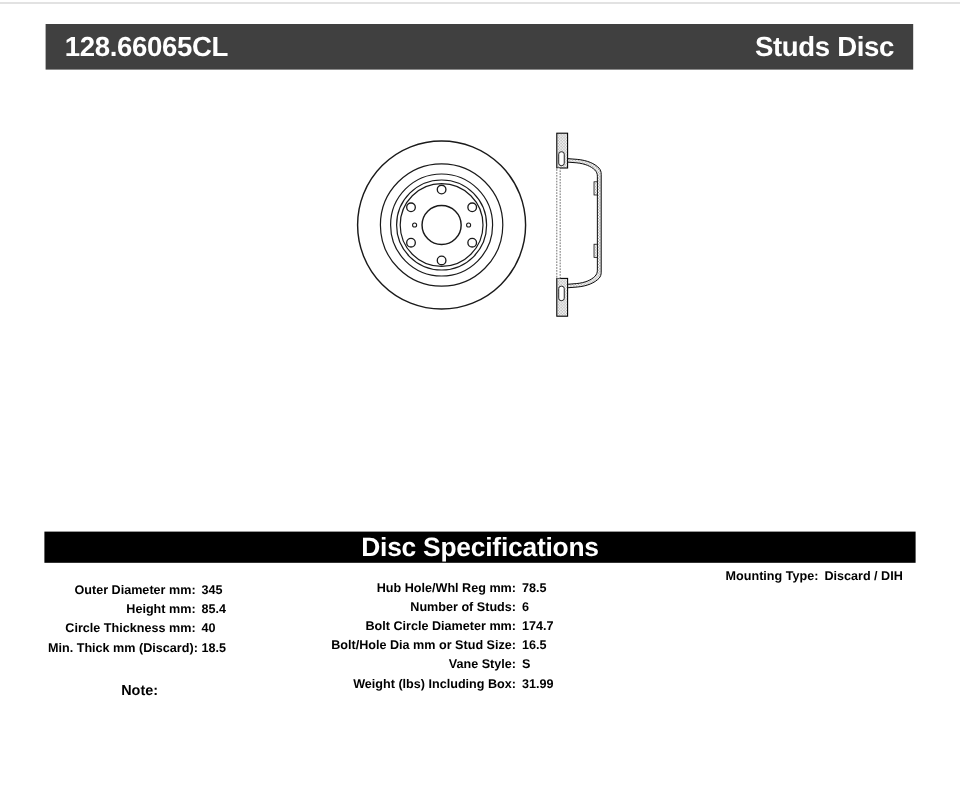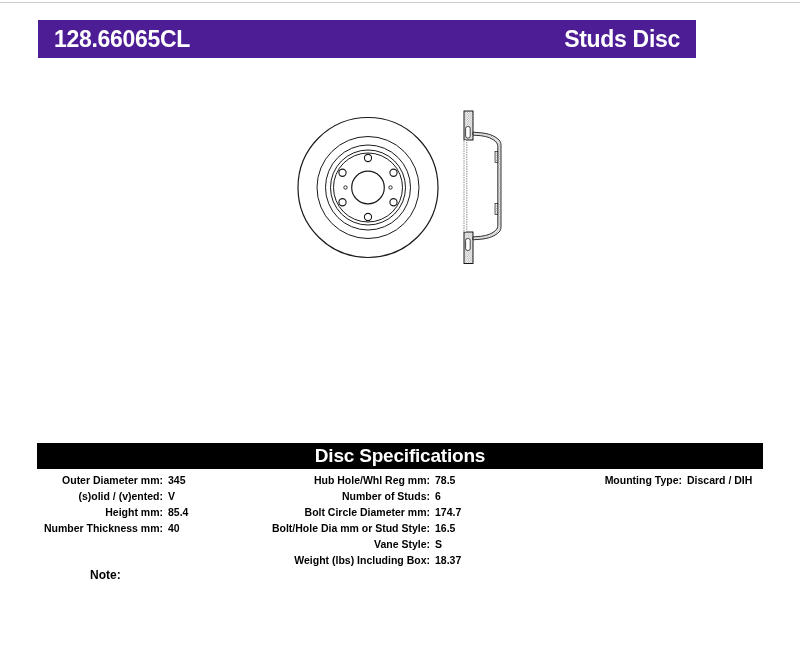--- a/index.html
+++ b/index.html
@@ -2,44 +2,44 @@
 <html><head>
 <meta charset="utf-8">
 <style>
   html,body{margin:0;padding:0;background:#ffffff;}
   .page{
     position:relative;width:800px;height:655px;background:#ffffff;overflow:hidden;
     font-family:"Liberation Sans",sans-serif;color:#000;
   }
   .top-edge{position:absolute;left:0;top:2px;width:800px;height:1px;background:#cfcfcf;}
   .header-bar{
-    position:absolute;left:38px;top:20px;width:658px;height:38px;background:#4c1d95;
+    position:absolute;left:38px;top:20px;width:723px;height:38px;background:#404040;
     display:flex;align-items:center;justify-content:space-between;
     padding:0 16px;box-sizing:border-box;
   }
   .header-bar .part-number,.header-bar .doc-title{
     color:#fff;font-size:23px;font-weight:bold;letter-spacing:-0.3px;white-space:nowrap;
   }
   .drawing-svg{position:absolute;left:290px;top:100px;width:220px;height:170px;}
   .spec-title-bar{
     position:absolute;left:37px;top:443px;width:726px;height:26px;background:#000;
     display:flex;align-items:center;justify-content:center;
   }
-  .spec-title-bar .spec-title{color:#fff;font-size:19px;font-weight:bold;letter-spacing:-0.2px;}
+  .spec-title-bar .spec-title{color:#fff;font-size:22px;font-weight:bold;letter-spacing:-0.2px;}
   .spec-col{position:absolute;top:472px;}
-  .spec-col-left{left:40px;width:230px;}
-  .spec-col-middle{left:270px;width:260px;}
+  .spec-col-left{left:40px;width:230px;margin-top:12px;}
+  .spec-col-middle{left:270px;width:260px;margin-top:10px;}
   .spec-col-right{left:544px;width:245px;}
   .spec-row{display:flex;height:16px;align-items:center;font-size:10.5px;font-weight:bold;white-space:nowrap;}
   .spec-label{display:inline-block;text-align:right;}
   .spec-col-left .spec-label{width:123px;}
   .spec-col-middle .spec-label{width:160px;}
   .spec-col-right .spec-label{width:138px;}
   .spec-value{margin-left:5px;text-align:center;}
-  .note-label{position:absolute;left:90px;top:568px;font-size:12px;font-weight:bold;}
+  .note-label{position:absolute;left:101px;top:568px;font-size:12px;font-weight:bold;}
 </style>
 </head>
 <body>
 
 <div class="page">
 
   <div class="top-edge"></div>
 
   <div class="header-bar">
     <span class="part-number">128.66065CL</span>
@@ -111,57 +111,57 @@
   <div class="spec-title-bar">
     <span class="spec-title">Disc Specifications</span>
   </div>
 
   <div class="spec-col spec-col-left">
     <div class="spec-row">
       <span class="spec-label">Outer Diameter mm:</span>
       <span class="spec-value">345</span>
     </div>
     <div class="spec-row">
-      <span class="spec-label">(s)olid / (v)ented:</span>
-      <span class="spec-value">V</span>
-    </div>
-    <div class="spec-row">
       <span class="spec-label">Height mm:</span>
       <span class="spec-value">85.4</span>
     </div>
     <div class="spec-row">
-      <span class="spec-label">Number Thickness mm:</span>
+      <span class="spec-label">Circle Thickness mm:</span>
       <span class="spec-value">40</span>
+    </div>
+    <div class="spec-row">
+      <span class="spec-label">Min. Thick mm (Discard):</span>
+      <span class="spec-value">18.5</span>
     </div>
   </div>
 
   <div class="spec-col spec-col-middle">
     <div class="spec-row">
       <span class="spec-label">Hub Hole/Whl Reg mm:</span>
       <span class="spec-value">78.5</span>
     </div>
     <div class="spec-row">
       <span class="spec-label">Number of Studs:</span>
       <span class="spec-value">6</span>
     </div>
     <div class="spec-row">
       <span class="spec-label">Bolt Circle Diameter mm:</span>
       <span class="spec-value">174.7</span>
     </div>
     <div class="spec-row">
-      <span class="spec-label">Bolt/Hole Dia mm or Stud Style:</span>
+      <span class="spec-label">Bolt/Hole Dia mm or Stud Size:</span>
       <span class="spec-value">16.5</span>
     </div>
     <div class="spec-row">
       <span class="spec-label">Vane Style:</span>
       <span class="spec-value">S</span>
     </div>
     <div class="spec-row">
       <span class="spec-label">Weight (lbs) Including Box:</span>
-      <span class="spec-value">18.37</span>
+      <span class="spec-value">31.99</span>
     </div>
   </div>
 
   <div class="spec-col spec-col-right">
     <div class="spec-row">
       <span class="spec-label">Mounting Type:</span>
       <span class="spec-value">Discard / DIH</span>
     </div>
   </div>
 

